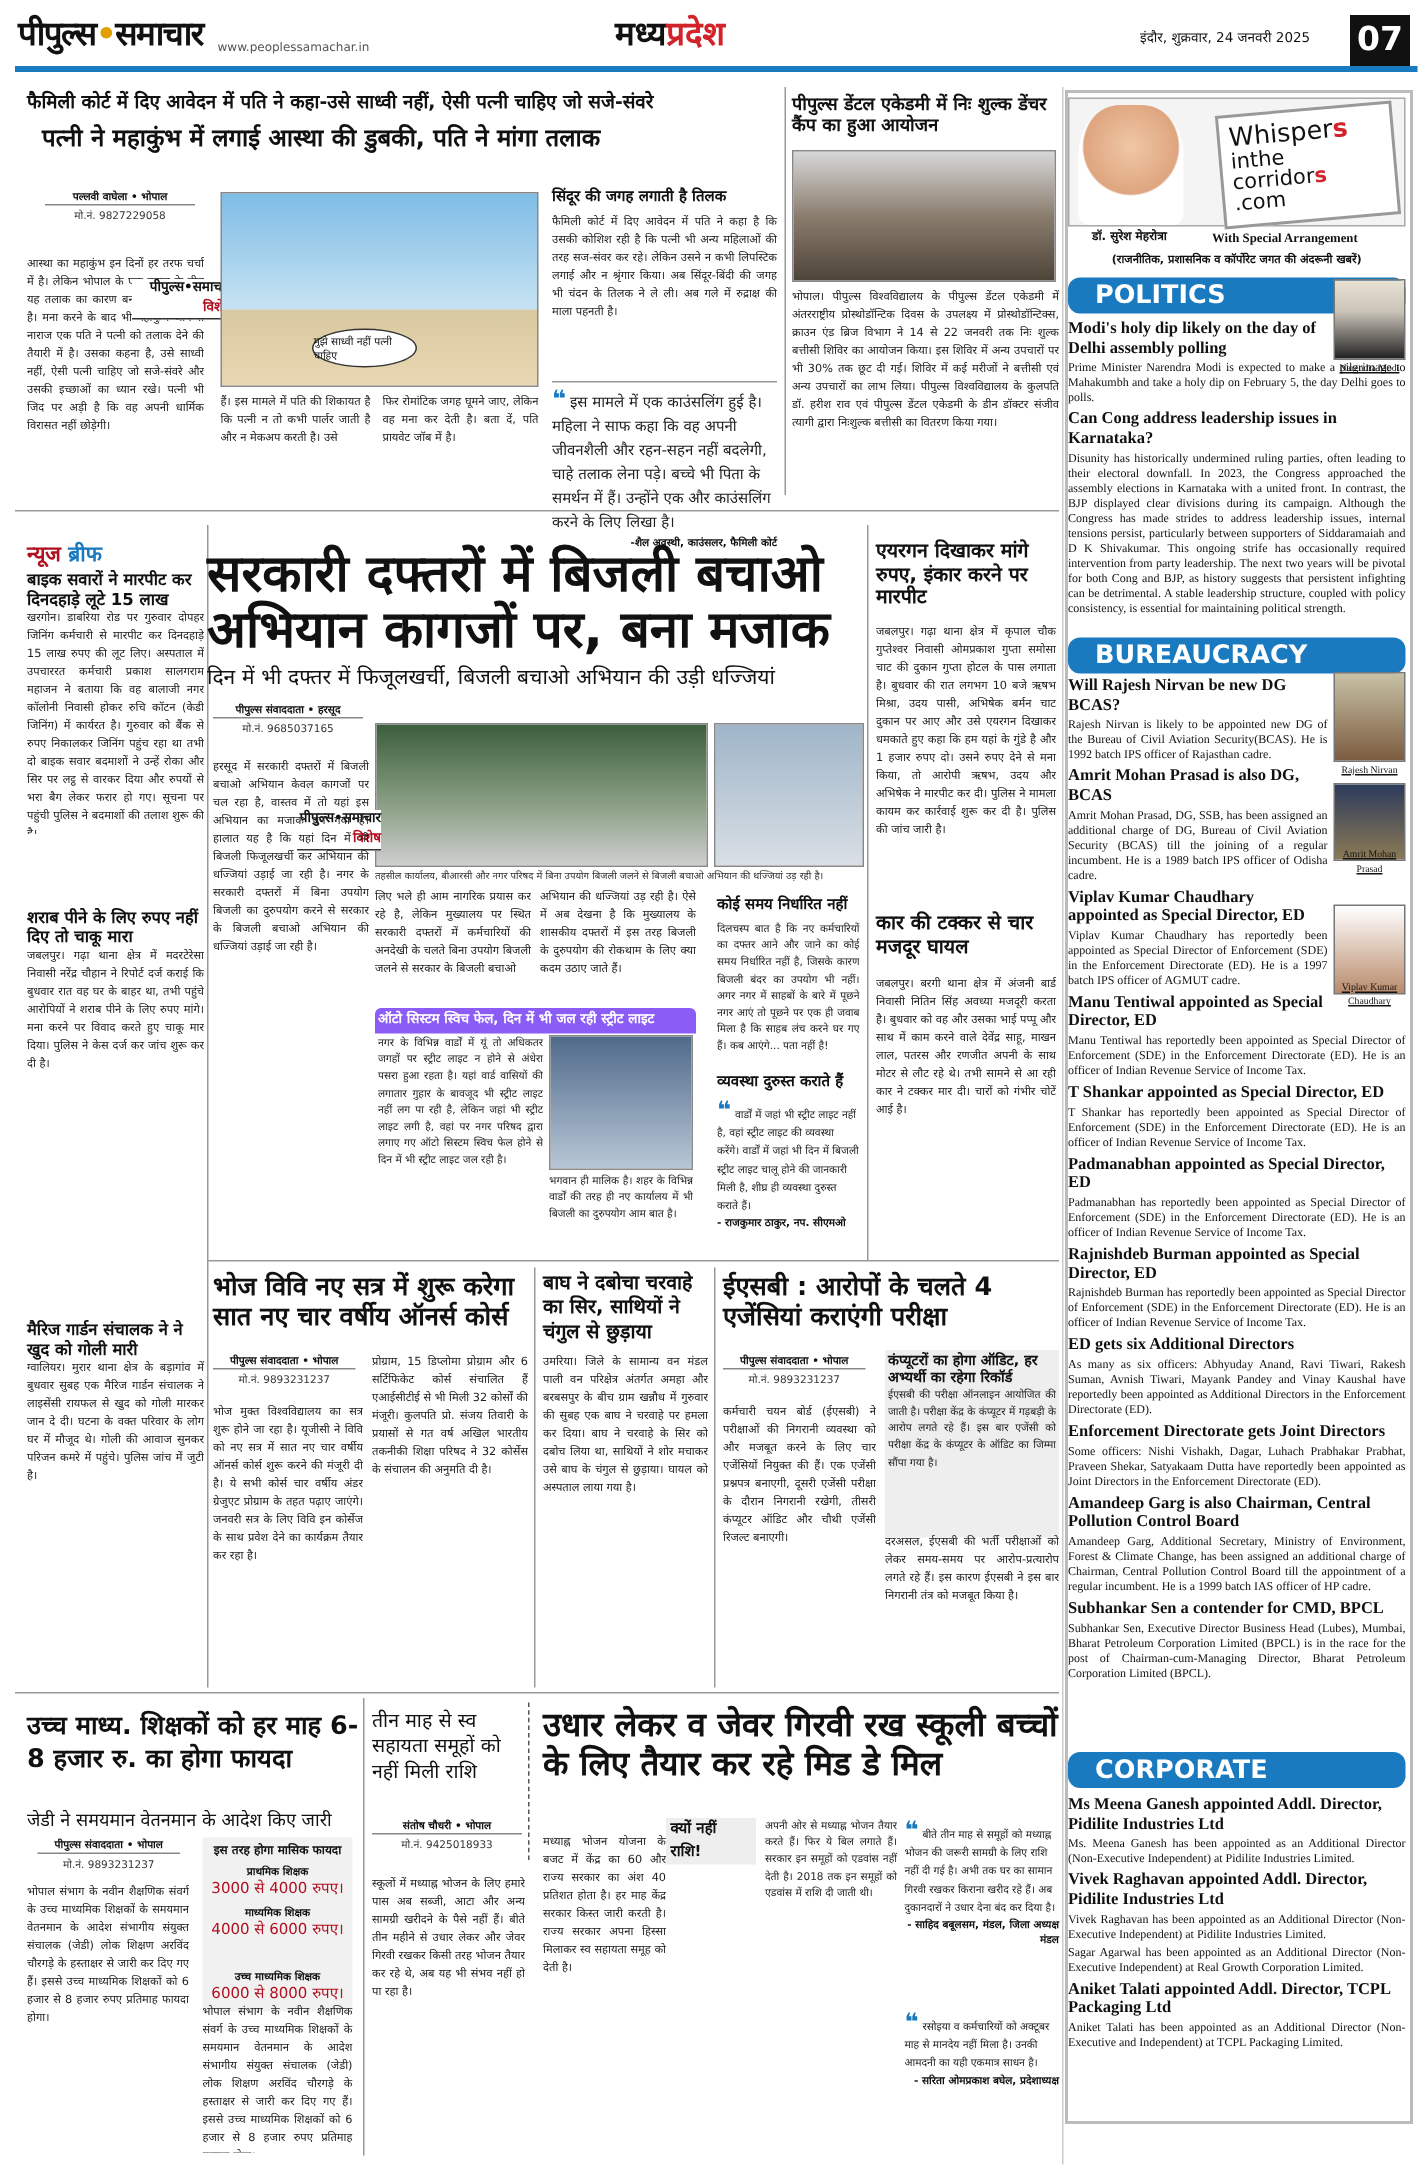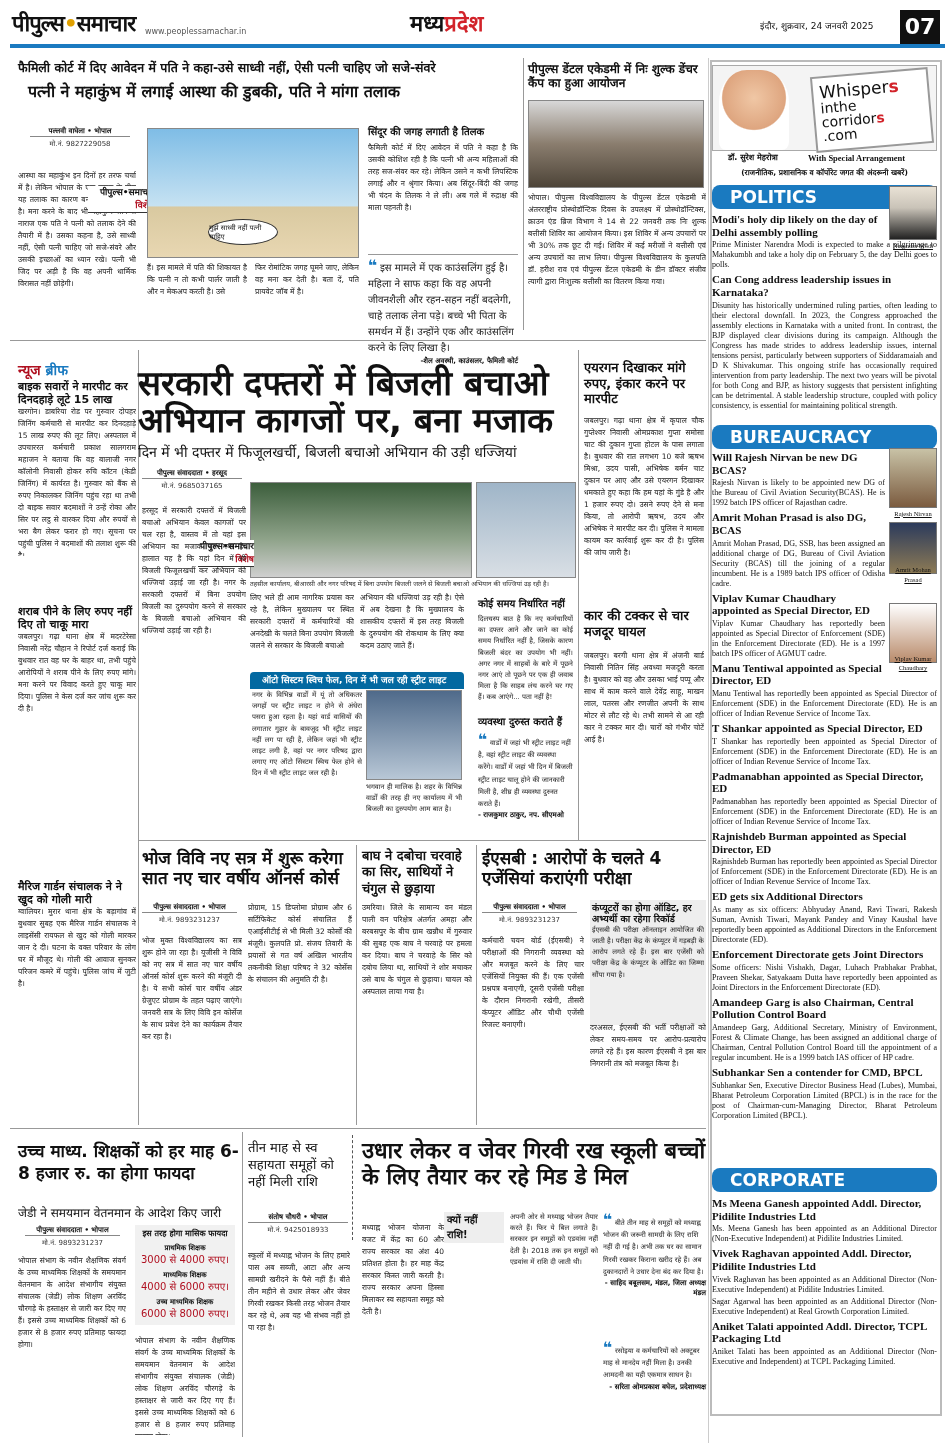--- a/index.html
+++ b/index.html
@@ -27,21 +27,21 @@
 .wisp-box .s{color:#d2232a;font-weight:bold}
 .bar{left:712px;width:225px;height:24px;border-radius:8px 8px 8px 8px;background:#1a7ac0;color:#fff;font-size:17px;font-weight:bold;padding-left:18px;line-height:24px}
 .rcol{left:712px;width:225px;font-family:"Liberation Serif",serif}
 .rh{font-weight:bold;font-size:11px;line-height:1.15;margin-top:3px}
 .rb{font-size:8px;line-height:1.25;text-align:justify;margin-top:2px}
 .photo{float:right;width:48px;height:60px;margin-left:4px;background:linear-gradient(180deg,#c8b9a6,#6b5b49);border:1px solid #777;position:relative}
 .photo span{position:absolute;bottom:-11px;left:0;width:100%;font-size:6.5px;text-align:center;text-decoration:underline}
 .vline{background:#999;width:1px}
 .hline{background:#999;height:1px}
 .dq{color:#1a7ac0;font-size:16px;font-weight:bold;line-height:1}
-.blackbar{background:#0369a1;color:#fff;font-weight:bold;font-size:10px;padding:2px 12px}
+.blackbar{background:#8b5cf6;color:#fff;font-weight:bold;font-size:10px;padding:2px 2px}
 .rt{color:#b01020}
 </style>
 </head>
 <body>
 
 <div class="abs masthead">
   <div class="abs logo"><span>पीपुल्स</span><span class="dot">•</span><span>समाचार</span></div>
   <div class="abs site" style="left:145px">www.peoplessamachar.in</div>
   <div class="abs section"><span>मध्य</span><span class="red">प्रदेश</span></div>
   <div class="abs dateline">इंदौर, शुक्रवार, 24 जनवरी 2025</div>
@@ -161,21 +161,21 @@
   <div class="byline">पीपुल्स संवाददाता • भोपाल</div>
   <div class="mob">मो.नं. 9893231237</div>
 </div>
 <div class="abs body" style="left:18px;top:1255px;width:108px;height:180px;overflow:hidden">भोपाल संभाग के नवीन शैक्षणिक संवर्ग के उच्च माध्यमिक शिक्षकों के समयमान वेतनमान के आदेश संभागीय संयुक्त संचालक (जेडी) लोक शिक्षण अरविंद चौरगड़े के हस्ताक्षर से जारी कर दिए गए हैं। इससे उच्च माध्यमिक शिक्षकों को 6 हजार से 8 हजार रुपए प्रतिमाह फायदा होगा।</div>
 <div class="abs" style="left:135px;top:1225px;width:100px;background:#f1f1f1;padding:3px;text-align:center">
   <div style="font-weight:bold;font-size:8px">इस तरह होगा मासिक फायदा</div>
   <div style="font-size:7px;font-weight:bold;margin-top:3px">प्राथमिक शिक्षक</div>
   <div class="rt" style="font-size:10px">3000 से 4000 रुपए।</div>
   <div style="font-size:7px;font-weight:bold;margin-top:3px">माध्यमिक शिक्षक</div>
   <div class="rt" style="font-size:10px">4000 से 6000 रुपए।</div>
-  <div style="font-size:7px;font-weight:bold;margin-top:2px">उच्च माध्यमिक शिक्षक</div>
+  <div style="font-size:7px;font-weight:bold;margin-top:18px">उच्च माध्यमिक शिक्षक</div>
   <div class="rt" style="font-size:10px">6000 से 8000 रुपए।</div>
 </div>
 <div class="abs body" style="left:135px;top:1335px;width:100px;height:100px;overflow:hidden">भोपाल संभाग के नवीन शैक्षणिक संवर्ग के उच्च माध्यमिक शिक्षकों के समयमान वेतनमान के आदेश संभागीय संयुक्त संचालक (जेडी) लोक शिक्षण अरविंद चौरगड़े के हस्ताक्षर से जारी कर दिए गए हैं। इससे उच्च माध्यमिक शिक्षकों को 6 हजार से 8 हजार रुपए प्रतिमाह फायदा होगा।</div>
 <div class="abs vline" style="left:242px;top:1132px;height:305px"></div>
 <div class="abs" style="left:248px;top:1140px;width:102px;font-size:13px;line-height:1.3">तीन माह से स्व सहायता समूहों को नहीं मिली राशि</div>
 <div class="abs" style="left:248px;top:1212px;width:100px">
   <div class="byline">संतोष चौधरी • भोपाल</div>
   <div class="mob">मो.नं. 9425018933</div>
 </div>
 <div class="abs body" style="left:248px;top:1250px;width:102px;height:185px;overflow:hidden">स्कूलों में मध्याह्न भोजन के लिए हमारे पास अब सब्जी, आटा और अन्य सामग्री खरीदने के पैसे नहीं हैं। बीते तीन महीने से उधार लेकर और जेवर गिरवी रखकर किसी तरह भोजन तैयार कर रहे थे, अब यह भी संभव नहीं हो पा रहा है।</div>

